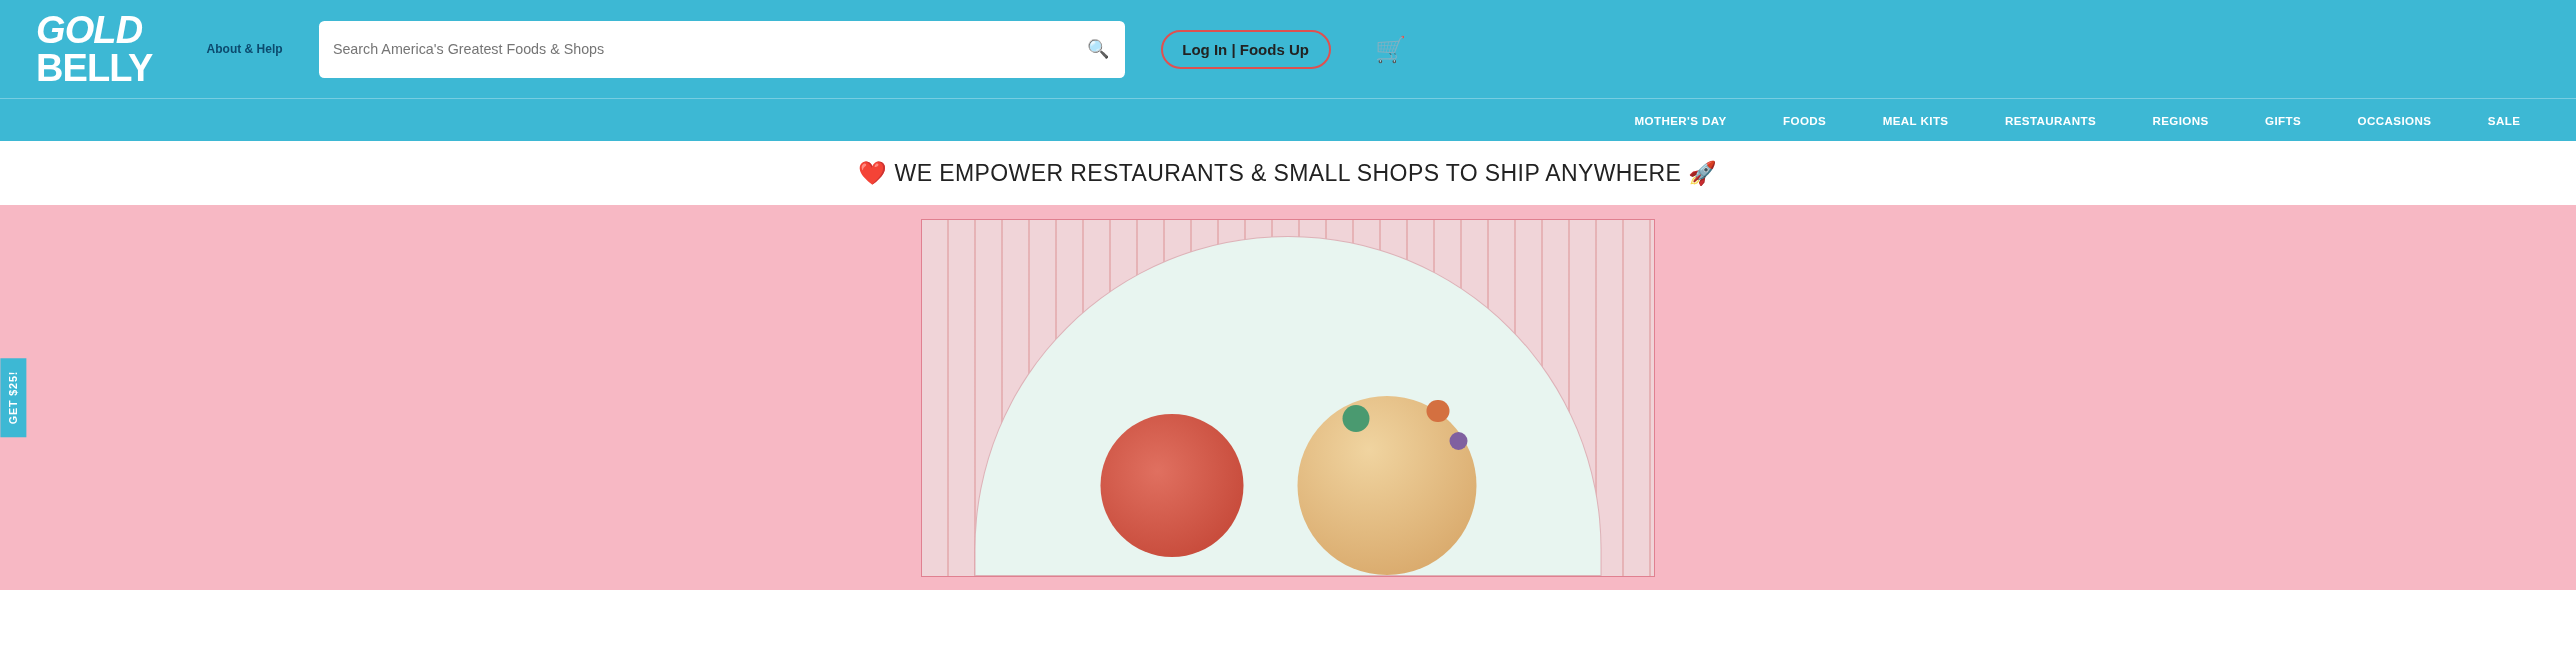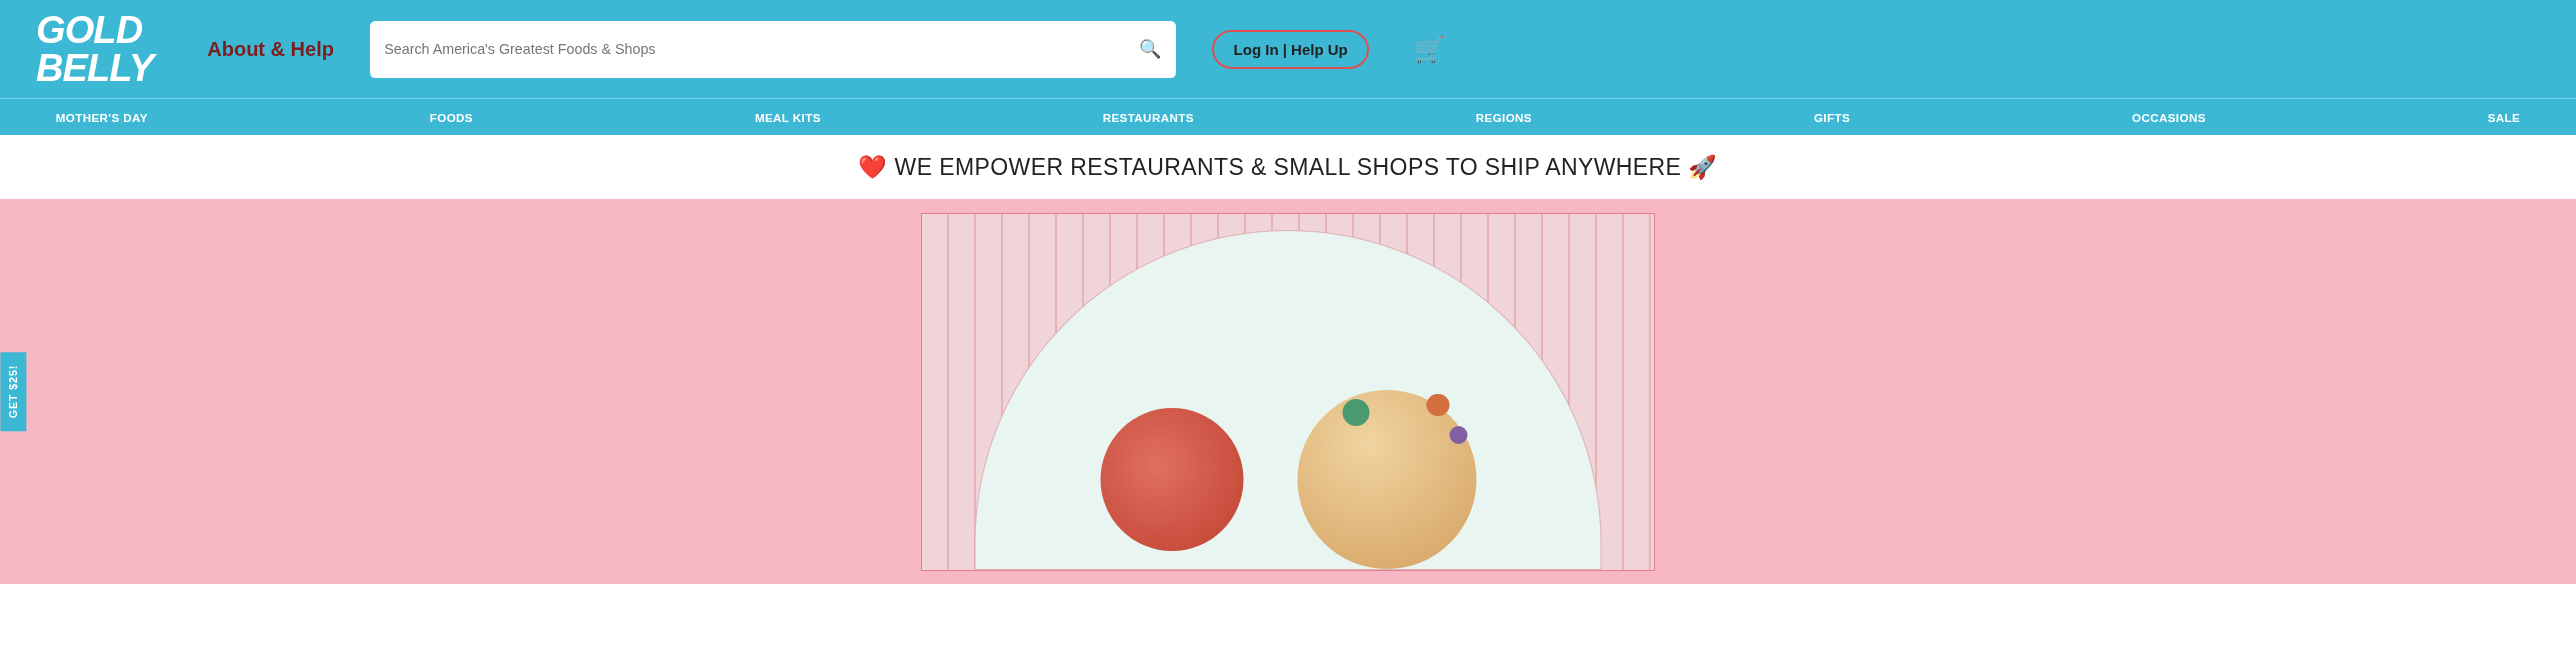--- a/index.html
+++ b/index.html
@@ -28,26 +28,25 @@
       letter-spacing: -0.9px;
       text-transform: uppercase;
       font-style: italic;
     }
     .logo-bottom {
       font-size: 38px;
       font-weight: 900;
       color: white;
       letter-spacing: -0.9px;
       text-transform: uppercase;
-      font-style: italic;
     }
 
     .about-help {
-      color: #7f1d1d;
-      font-size: 20px;
+      color: #0c4a6e;
+      font-size: 12px;
       font-weight: 600;
       white-space: nowrap;
       cursor: pointer;
     }
 
     .search-bar {
       flex: 1;
       display: flex;
       align-items: center;
       background: white;
@@ -88,23 +87,23 @@
       cursor: pointer;
       margin-left: 9px;
     }
 
     
     .nav-bar {
       background-color: #3db8d4;
       border-top: 0.9px solid rgba(255,255,255,0.3);
       display: flex;
       align-items: center;
-      justify-content: space-between;
+      justify-content: flex-end;
       padding: 0 36px;
-      height: 37px;
+      height: 43px;
       gap: 17px;
     }
 
     .nav-item {
       color: white;
       font-size: 11.6px;
       font-weight: 800;
       text-transform: uppercase;
       letter-spacing: 0.4px;
       padding: 0 19.7px;
@@ -274,21 +273,21 @@
     <span class="logo-bottom">BELLY</span>
   </div>
 
   <span class="about-help">About &amp; Help</span>
 
   <div class="search-bar">
     <input class="search-input" type="text" placeholder="Search America's Greatest Foods &amp; Shops" style="">
     <span class="search-icon">🔍</span>
   </div>
 
-  <button class="auth-buttons">Log In | Help Up</button>
+  <button class="auth-buttons">Log In | Foods Up</button>
 
   <span class="cart-icon">🛒</span>
 </header>
 
 <nav class="nav-bar">
   <span class="nav-item">MOTHER'S DAY</span>
   <span class="nav-item">FOODS</span>
   <span class="nav-item">MEAL KITS</span>
   <span class="nav-item">RESTAURANTS</span>
   <span class="nav-item">REGIONS</span>

